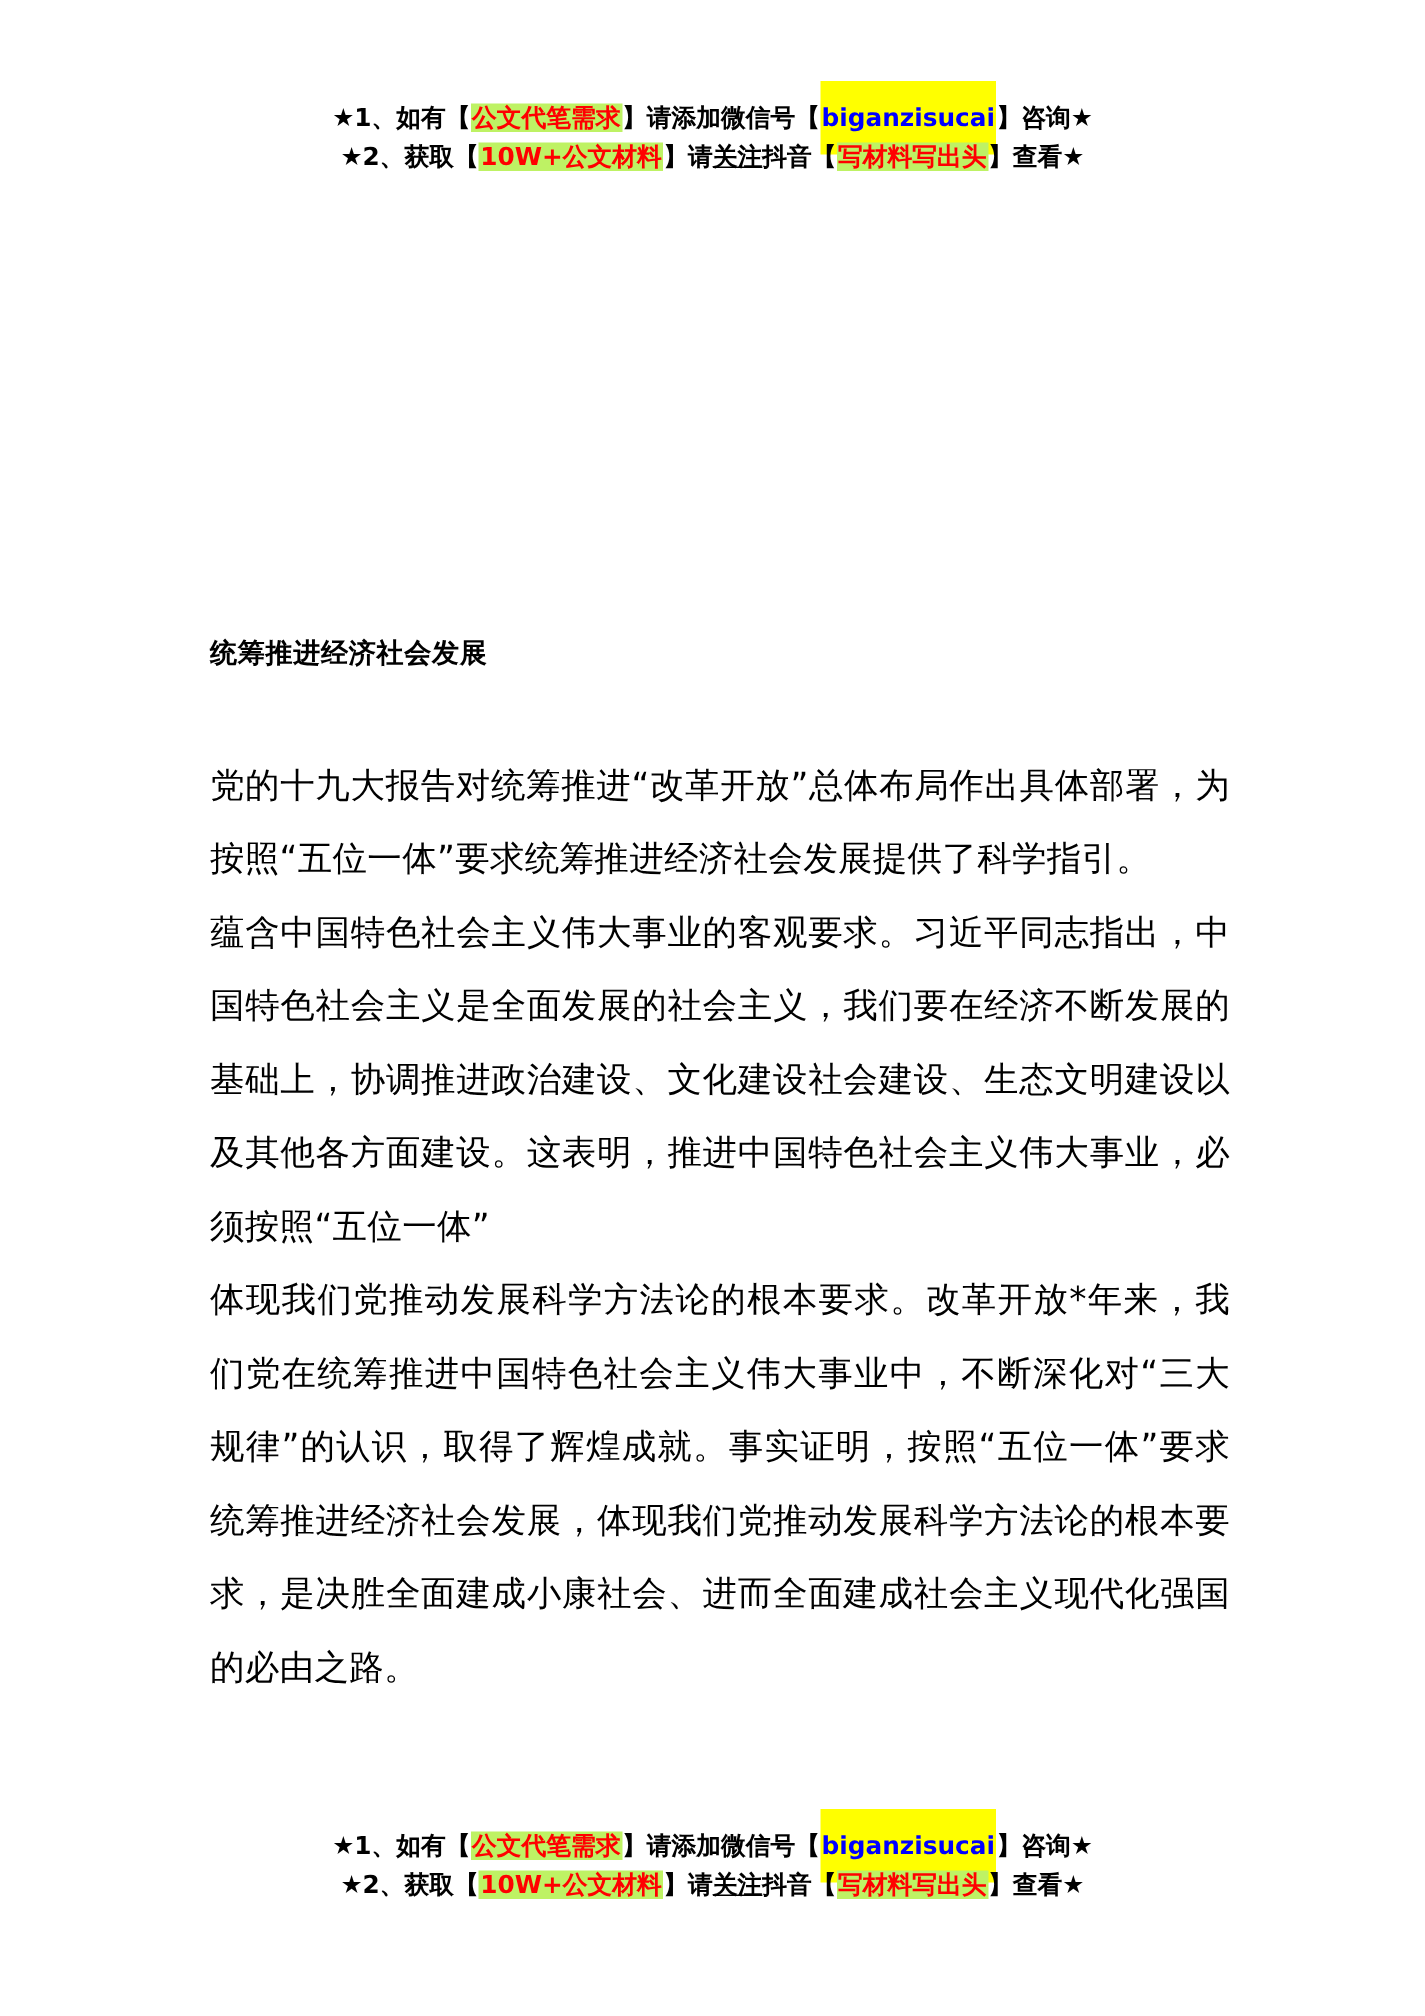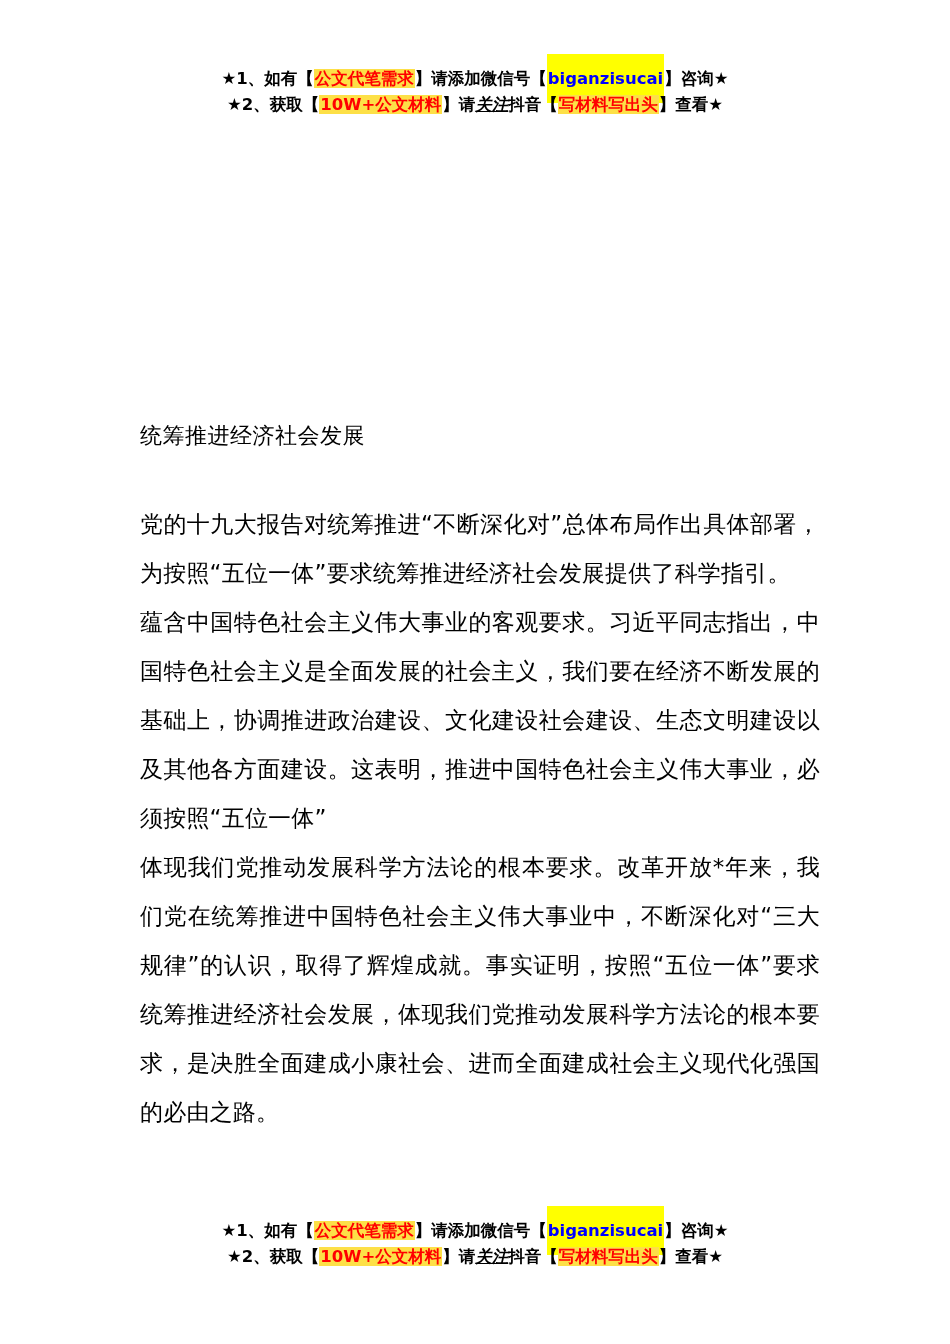--- a/index.html
+++ b/index.html
@@ -37,42 +37,42 @@
   }
   .promo-header { top: 66px; }
   .promo-footer { top: 1218px; }
 
   .promo-line {
     white-space: nowrap;
   }
   .promo-line .seg { display: inline; }
   .blk { color: #000000; }
   .hl-red-yellow {
-    background: #fde047;
+    background: #bef264;
     color: #ff0000;
     padding: 0 1px;
   }
   .hl-blue-yellow {
     background: #ffff00;
     color: #0000ff;
     padding: 15px 1px;
   }
-  .underline { text-decoration: underline; font-style: italic; }
+  .underline { text-decoration: underline; }
 
   
   .doc {
     position: absolute;
     left: 140px;
     top: 418px;
     width: 680px;
   }
   .doc-title {
-    font-size: 22px;
+    font-size: 18px;
     line-height: 36px;
-    font-weight: normal;
+    font-weight: bold;
     color: #000000;
     margin: 0 0 46px 0;
     letter-spacing: 0.5px;
   }
   .doc-para {
     font-size: 23px;
     line-height: 49px;
     margin: 0;
     text-align: justify;
     text-justify: inter-ideograph;
@@ -86,21 +86,21 @@
 
 <div class="page">
 
   <div class="promo promo-header">
     <div class="promo-line"><span class="seg blk">★1、如有【</span><span class="seg hl-red-yellow">公文代笔需求</span><span class="seg blk">】请添加微信号【</span><span class="seg hl-blue-yellow">biganzisucai</span><span class="seg blk">】咨询★</span></div>
     <div class="promo-line"><span class="seg blk">★2、获取【</span><span class="seg hl-red-yellow">10W+公文材料</span><span class="seg blk">】请</span><span class="seg blk underline">关注</span><span class="seg blk">抖音【</span><span class="seg hl-red-yellow">写材料写出头</span><span class="seg blk">】查看★</span></div>
   </div>
 
   <div class="doc">
     <h1 class="doc-title">统筹推进经济社会发展</h1>
-    <p class="doc-para">党的十九大报告对统筹推进“不断深化对”总体布局作出具体部署，为按照“五位一体”要求统筹推进经济社会发展提供了科学指引。</p>
+    <p class="doc-para">党的十九大报告对统筹推进“改革开放”总体布局作出具体部署，为按照“五位一体”要求统筹推进经济社会发展提供了科学指引。</p>
     <p class="doc-para">蕴含中国特色社会主义伟大事业的客观要求。习近平同志指出，中国特色社会主义是全面发展的社会主义，我们要在经济不断发展的基础上，协调推进政治建设、文化建设社会建设、生态文明建设以及其他各方面建设。这表明，推进中国特色社会主义伟大事业，必须按照“五位一体”</p>
     <p class="doc-para">体现我们党推动发展科学方法论的根本要求。改革开放*年来，我们党在统筹推进中国特色社会主义伟大事业中，不断深化对“三大规律”的认识，取得了辉煌成就。事实证明，按照“五位一体”要求统筹推进经济社会发展，体现我们党推动发展科学方法论的根本要求，是决胜全面建成小康社会、进而全面建成社会主义现代化强国的必由之路。</p>
   </div>
 
   <div class="promo promo-footer">
     <div class="promo-line"><span class="seg blk">★1、如有【</span><span class="seg hl-red-yellow">公文代笔需求</span><span class="seg blk">】请添加微信号【</span><span class="seg hl-blue-yellow">biganzisucai</span><span class="seg blk">】咨询★</span></div>
     <div class="promo-line"><span class="seg blk">★2、获取【</span><span class="seg hl-red-yellow">10W+公文材料</span><span class="seg blk">】请</span><span class="seg blk underline">关注</span><span class="seg blk">抖音【</span><span class="seg hl-red-yellow">写材料写出头</span><span class="seg blk">】查看★</span></div>
   </div>
 
 </div>

